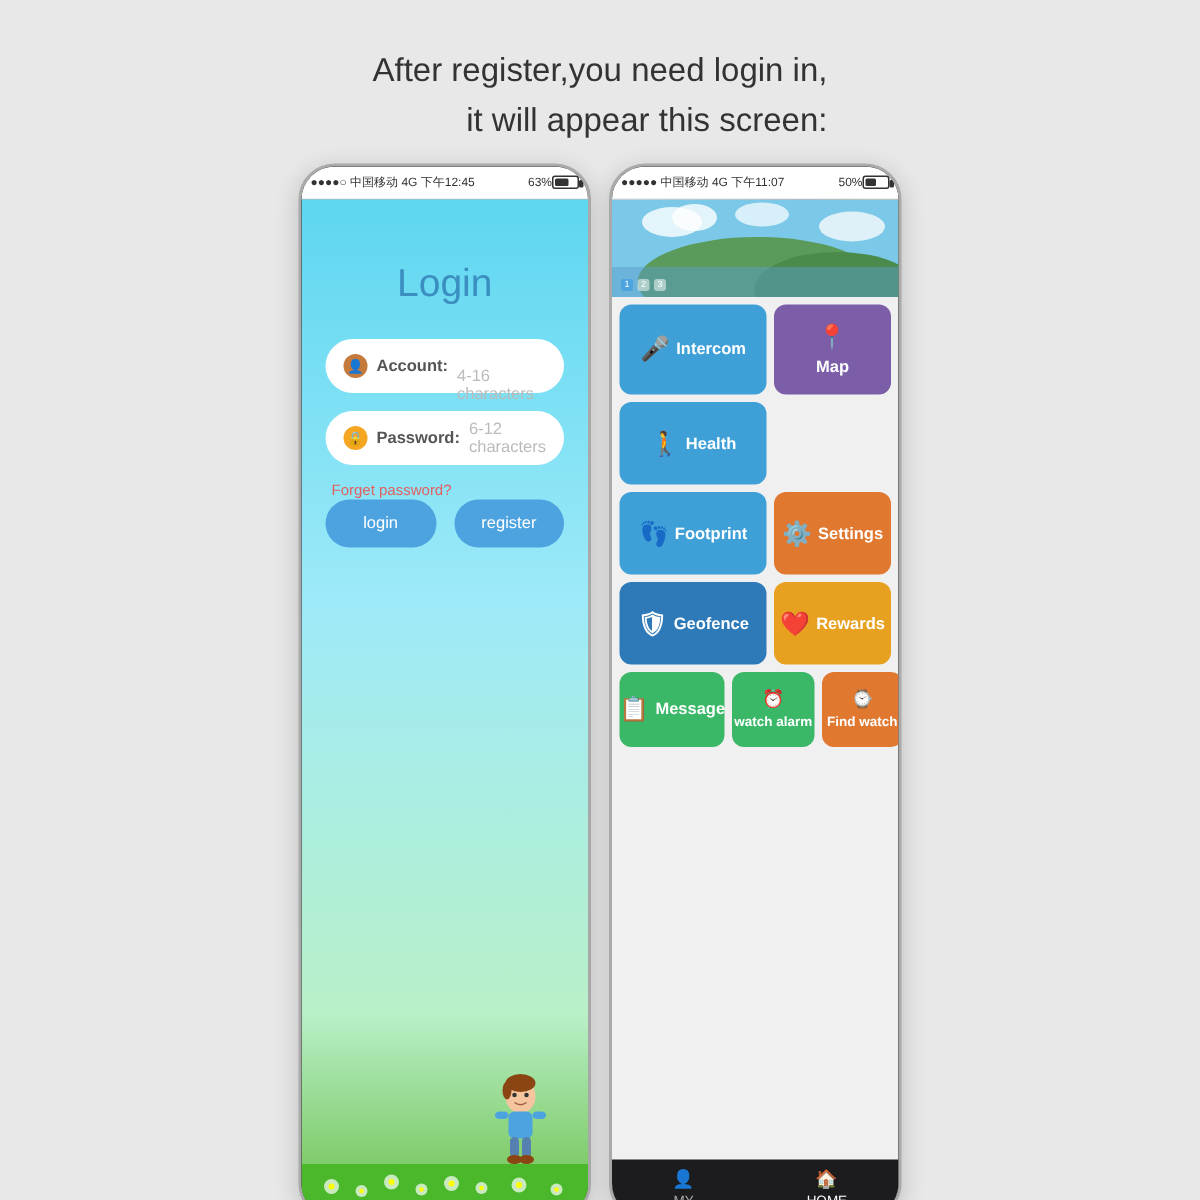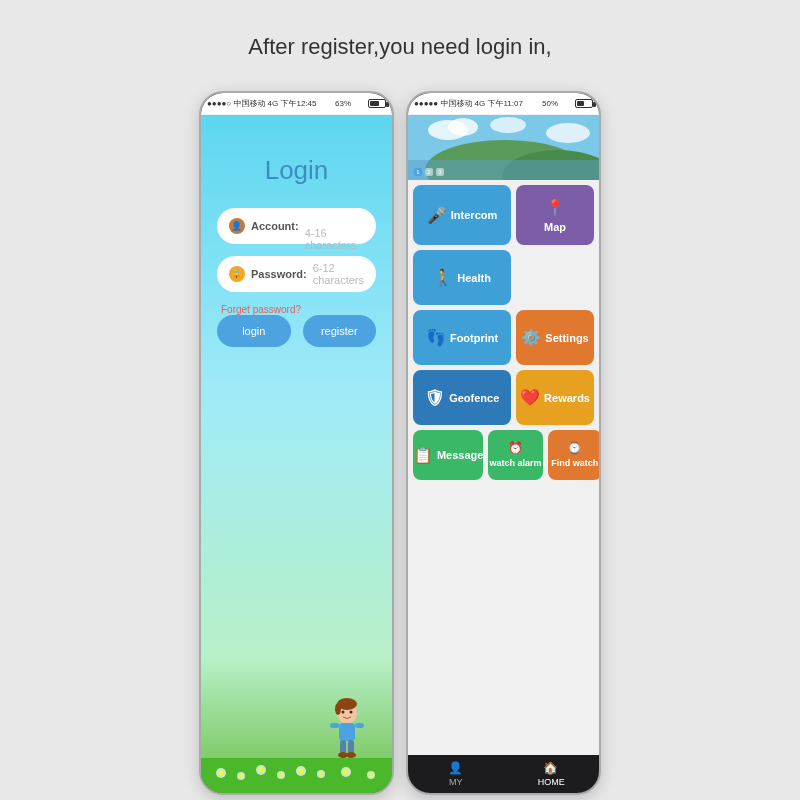--- a/index.html
+++ b/index.html
@@ -9,21 +9,21 @@
       background: #e8e8e8;
       font-family: -apple-system, 'Helvetica Neue', Arial, sans-serif;
       overflow: hidden;
       display: flex;
       flex-direction: column;
       align-items: center;
     }
     .header-text {
       text-align: right;
       margin-top: 30px;
-      margin-bottom: 28px;
+      margin-bottom: 13px;
       font-size: 22px;
       color: #333;
       line-height: 1.5;
     }
     .phones-container {
       display: flex;
       gap: 12px;
       justify-content: center;
     }
 
@@ -47,21 +47,21 @@
       display: flex;
       align-items: center;
       justify-content: space-between;
       padding: 0 6px;
       font-size: 9px;
       color: #333;
       border-bottom: 1px solid #eee;
       flex-shrink: 0;
     }
     .status-bar .left { display: flex; align-items: center; gap: 2px; }
-    .status-bar .right { display: flex; align-items: flex-start; gap: 17px; }
+    .status-bar .right { display: flex; align-items: flex-start; gap: 0; }
     .battery {
       width: 18px; height: 9px; border: 1px solid #333; border-radius: 2px; position: relative;
       display: inline-flex; align-items: center; padding: 1px;
     }
     .battery::after { content:''; position:absolute; right:-4px; top:2px; width:3px; height:5px; background:#333; border-radius:1px; }
     .battery-fill { height: 100%; background: #333; border-radius: 1px; }
 
     
     .phone-login .screen {
       flex: 1;
@@ -218,20 +218,21 @@
       text-align: center;
     }
     .cell-icon { font-size: 16px; }
     .cell-row { flex-direction: row; }
   </style>
 </head>
 <body>
 
 <p class="header-text">
   <span>After register,you need login in,</span><br>
+  <span>it will appear this screen:</span>
 </p>
 
 <div class="phones-container">
 
   <div class="phone phone-login">
     <div class="status-bar">
       <span class="left" style="font-size:8px;">●●●●○ 中国移动  4G  下午12:45</span>
       <span class="right">
         <span style="font-size:8px;">63%</span>
         <span class="battery">

